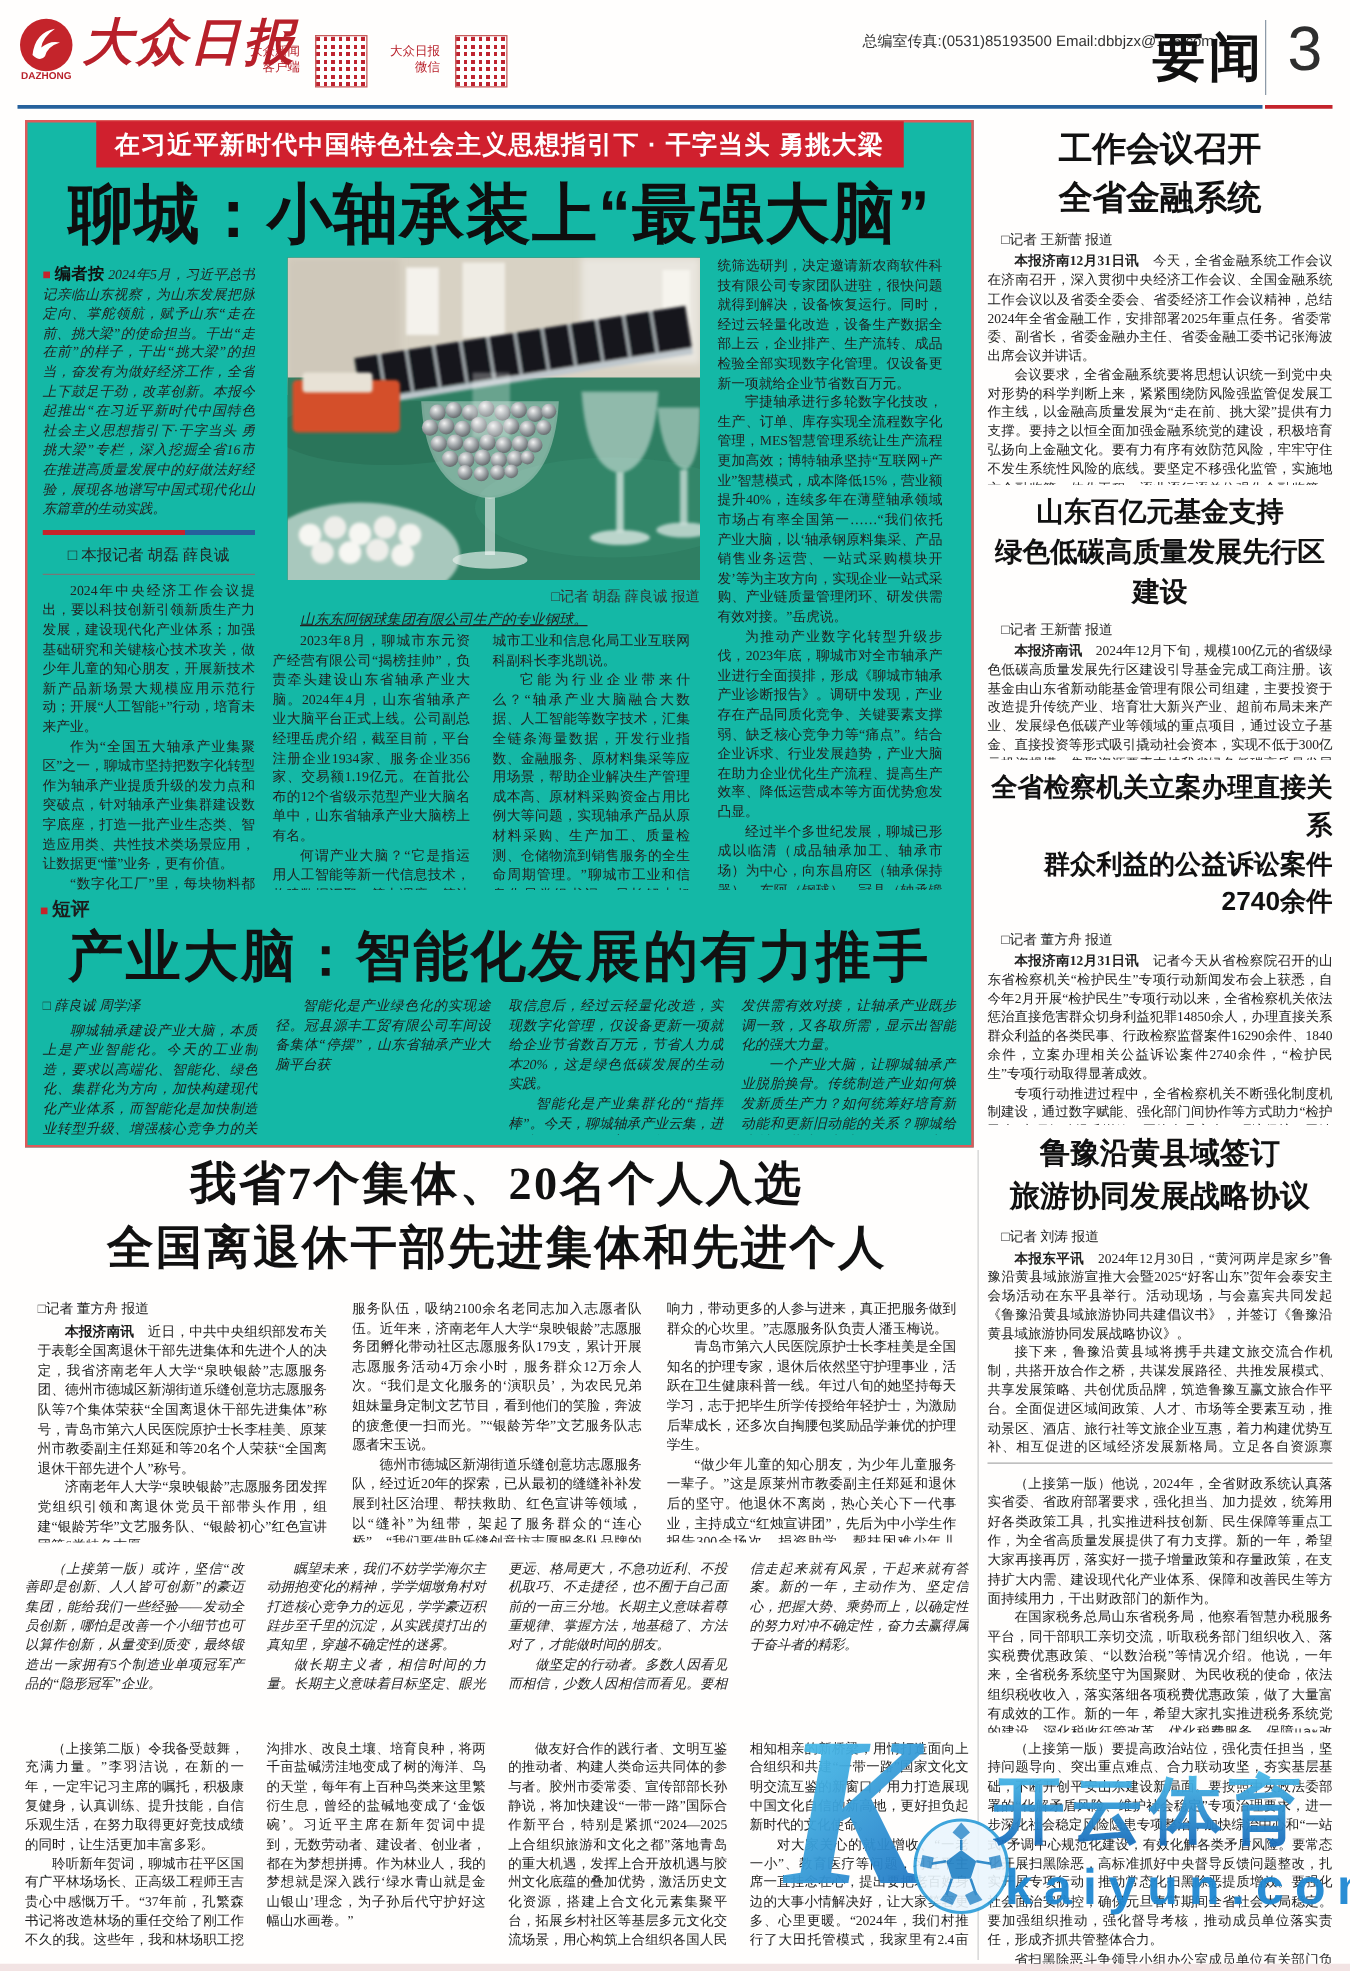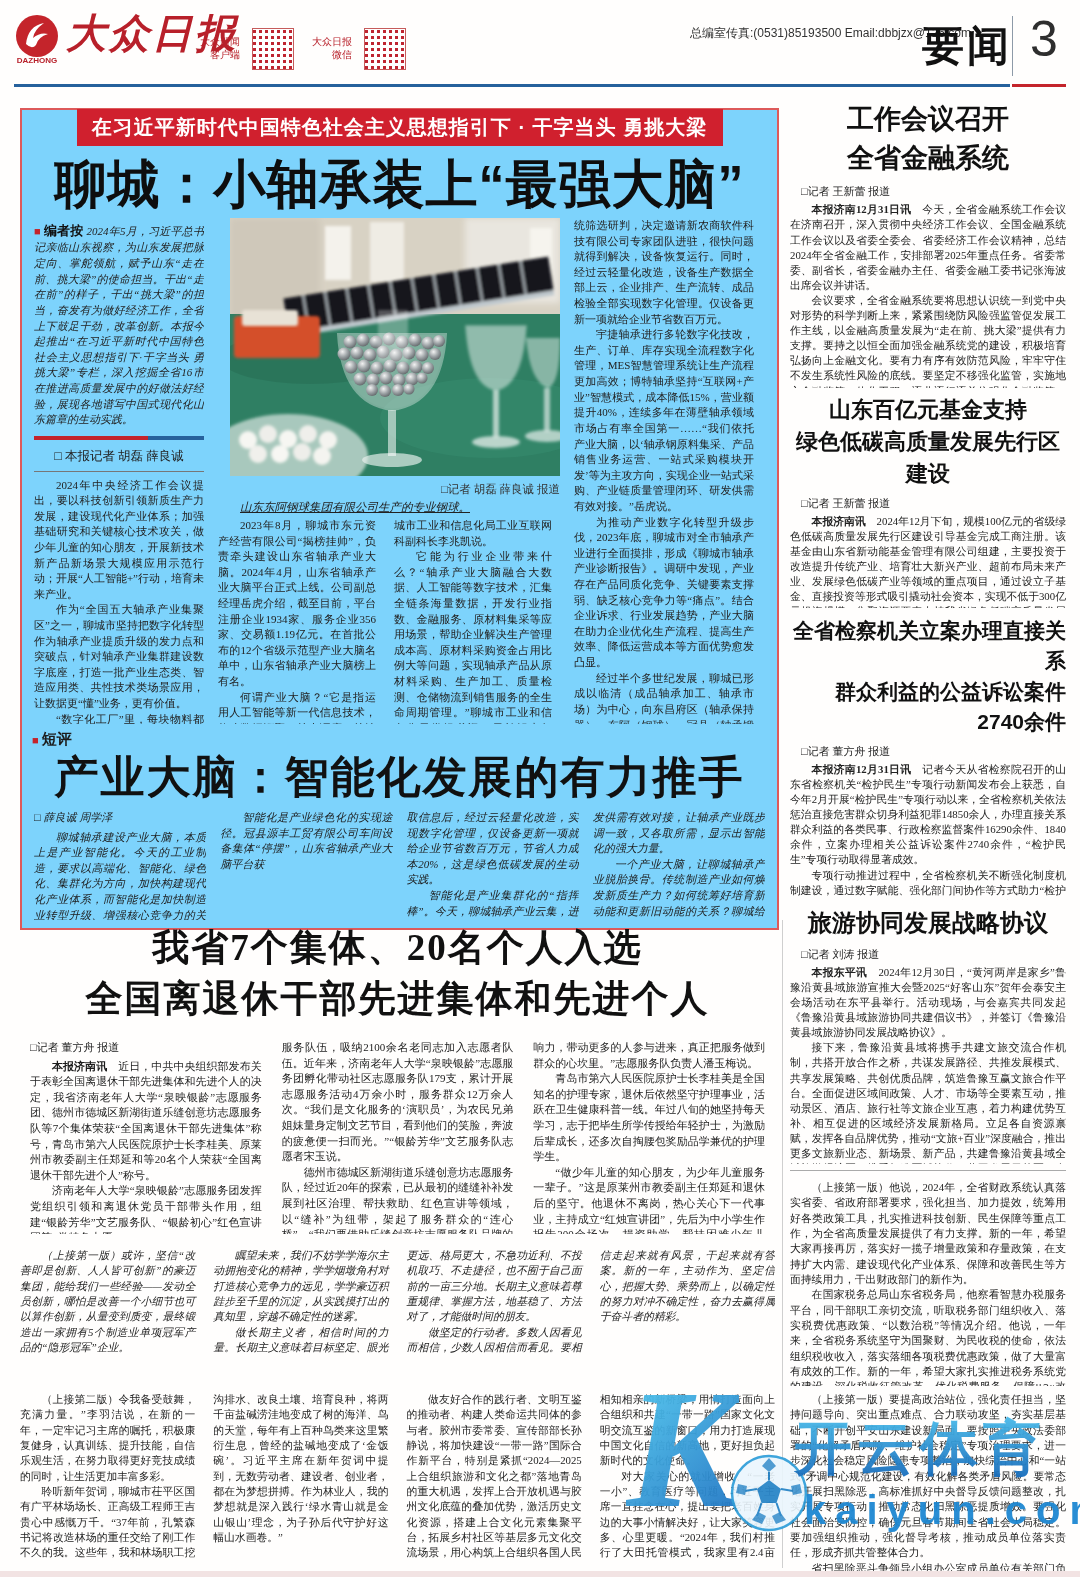--- a/index.html
+++ b/index.html
@@ -24,21 +24,21 @@
              font-family:"Liberation Sans",sans-serif;}
   .section-title{left:922px;top:18px;font-size:42px;font-weight:900;letter-spacing:3px;color:#111;
                  font-family:"Liberation Sans",sans-serif;}
   .head-vrule{left:1012px;top:16px;width:1px;height:60px;background:#8d9aa8;}
   .page-num{left:1018px;top:10px;width:52px;text-align:center;font-size:50px;color:#2e2e2e;
             font-family:"Liberation Sans",sans-serif;font-weight:400;}
   .rule-blue{left:14px;top:84px;width:996px;height:3px;background:#26619c;}
   .rule-red{left:1012px;top:84px;width:54px;height:3px;background:#c4242b;}
 
   
-  .lead-box{left:20px;top:96px;width:755px;height:818px;border:2px solid #dd5a5a;background:#7dd3fc;margin-top:12px;}
+  .lead-box{left:20px;top:96px;width:755px;height:818px;border:2px solid #dd5a5a;background:#14b8a6;}
   .kicker{position:relative;margin:-1px auto 0;width:646px;background:#d0202e;color:#fff;
           font-size:20px;font-weight:700;text-align:center;padding:5px 0;letter-spacing:1px;
           font-family:"Liberation Sans",sans-serif;}
   .lead-headline{margin-top:10px;text-align:center;font-size:52px;font-weight:900;letter-spacing:1px;
                  color:#0e0e0e;font-family:"Liberation Sans",sans-serif;line-height:1.1;}
   .lead-col{position:absolute;font-size:11px;line-height:1.42;color:#222;}
   .edit-label b{color:#111;font-size:13px;}
   .sq::before{content:"■";color:#c4242b;margin-right:3px;font-size:11px;}
   .note-text{font-style:italic;margin-top:2px;}
   .note-div{height:4px;margin:8px 0;background:linear-gradient(to right,#c4242b 0 67%,#26619c 67% 100%);}
@@ -349,20 +349,21 @@
         <div>全省检察机关立案办理直接关系</div>
           <div>群众利益的公益诉讼案件2740余件</div>
       </div>
       <p class="rail-byline">□记者 董方舟 报道</p>
       <p class="bp"><b>本报济南12月31日讯　</b><span>记者今天从省检察院召开的山东省检察机关“检护民生”专项行动新闻发布会上获悉，自今年2月开展“检护民生”专项行动以来，全省检察机关依法惩治直接危害群众切身利益犯罪14850余人，办理直接关系群众利益的各类民事、行政检察监督案件16290余件、1840余件，立案办理相关公益诉讼案件2740余件，“检护民生”专项行动取得显著成效。</span></p>
       <p class="bp">专项行动推进过程中，全省检察机关不断强化制度机制建设，通过数字赋能、强化部门间协作等方式助力“检护民生”专项行动提质增效。围绕食品安全、环境保护、司法救助等民生重点领域，构建模型387个、筛查线索4893件、监督成案3442件；针对跨部门、跨领域的民生堵点，主动加强与相关行政职能部门的沟通对接，与公安、生态环境等部门形成工作制度320余项，协同部署开展涉民生领域专项行动12项，将“检护民生”专项行动融入社会治理大局。</p>
     </div>
 
     <div class="rail-art" style="top:906px;height:258px;">
       <div class="rail-h" style="font-size:24px;">
+        <div>鲁豫沿黄县域签订</div>
           <div>旅游协同发展战略协议</div>
       </div>
       <p class="rail-byline">□记者 刘涛 报道</p>
       <p class="bp"><b>本报东平讯　</b><span>2024年12月30日，“黄河两岸是家乡”鲁豫沿黄县域旅游宣推大会暨2025“好客山东”贺年会泰安主会场活动在东平县举行。活动现场，与会嘉宾共同发起《鲁豫沿黄县域旅游协同共建倡议书》，并签订《鲁豫沿黄县域旅游协同发展战略协议》。</span></p>
       <p class="bp">接下来，鲁豫沿黄县域将携手共建文旅交流合作机制，共搭开放合作之桥，共谋发展路径、共推发展模式、共享发展策略、共创优质品牌，筑造鲁豫互赢文旅合作平台。全面促进区域间政策、人才、市场等全要素互动，推动景区、酒店、旅行社等文旅企业互惠，着力构建优势互补、相互促进的区域经济发展新格局。立足各自资源禀赋，发挥各自品牌优势，推动“文旅+百业”深度融合，推出更多文旅新业态、新场景、新产品，共建鲁豫沿黄县域全域旅游经济圈。携手打造区域协作、共同发展示范区，奋力开创黄河流域生态保护和高质量发展新局面。</p>
     </div>
 
     <div class="rail-div"></div>
 
     <div class="jump" style="top:1180px;height:206px;">

